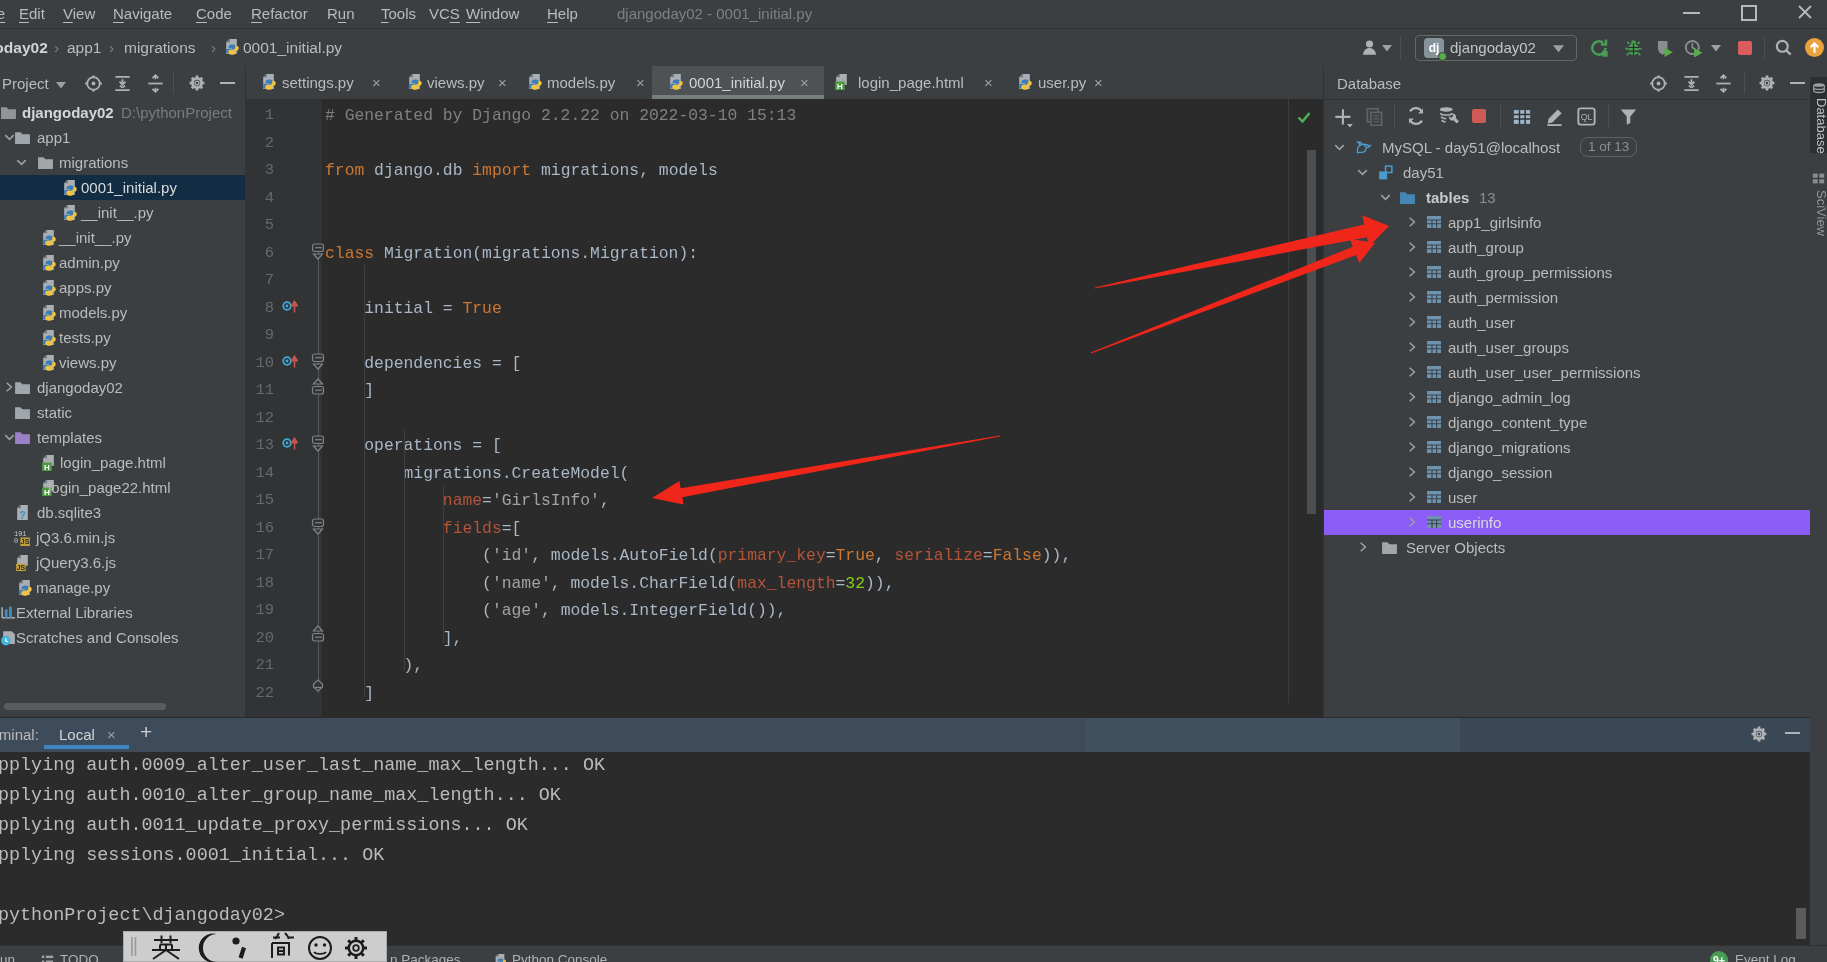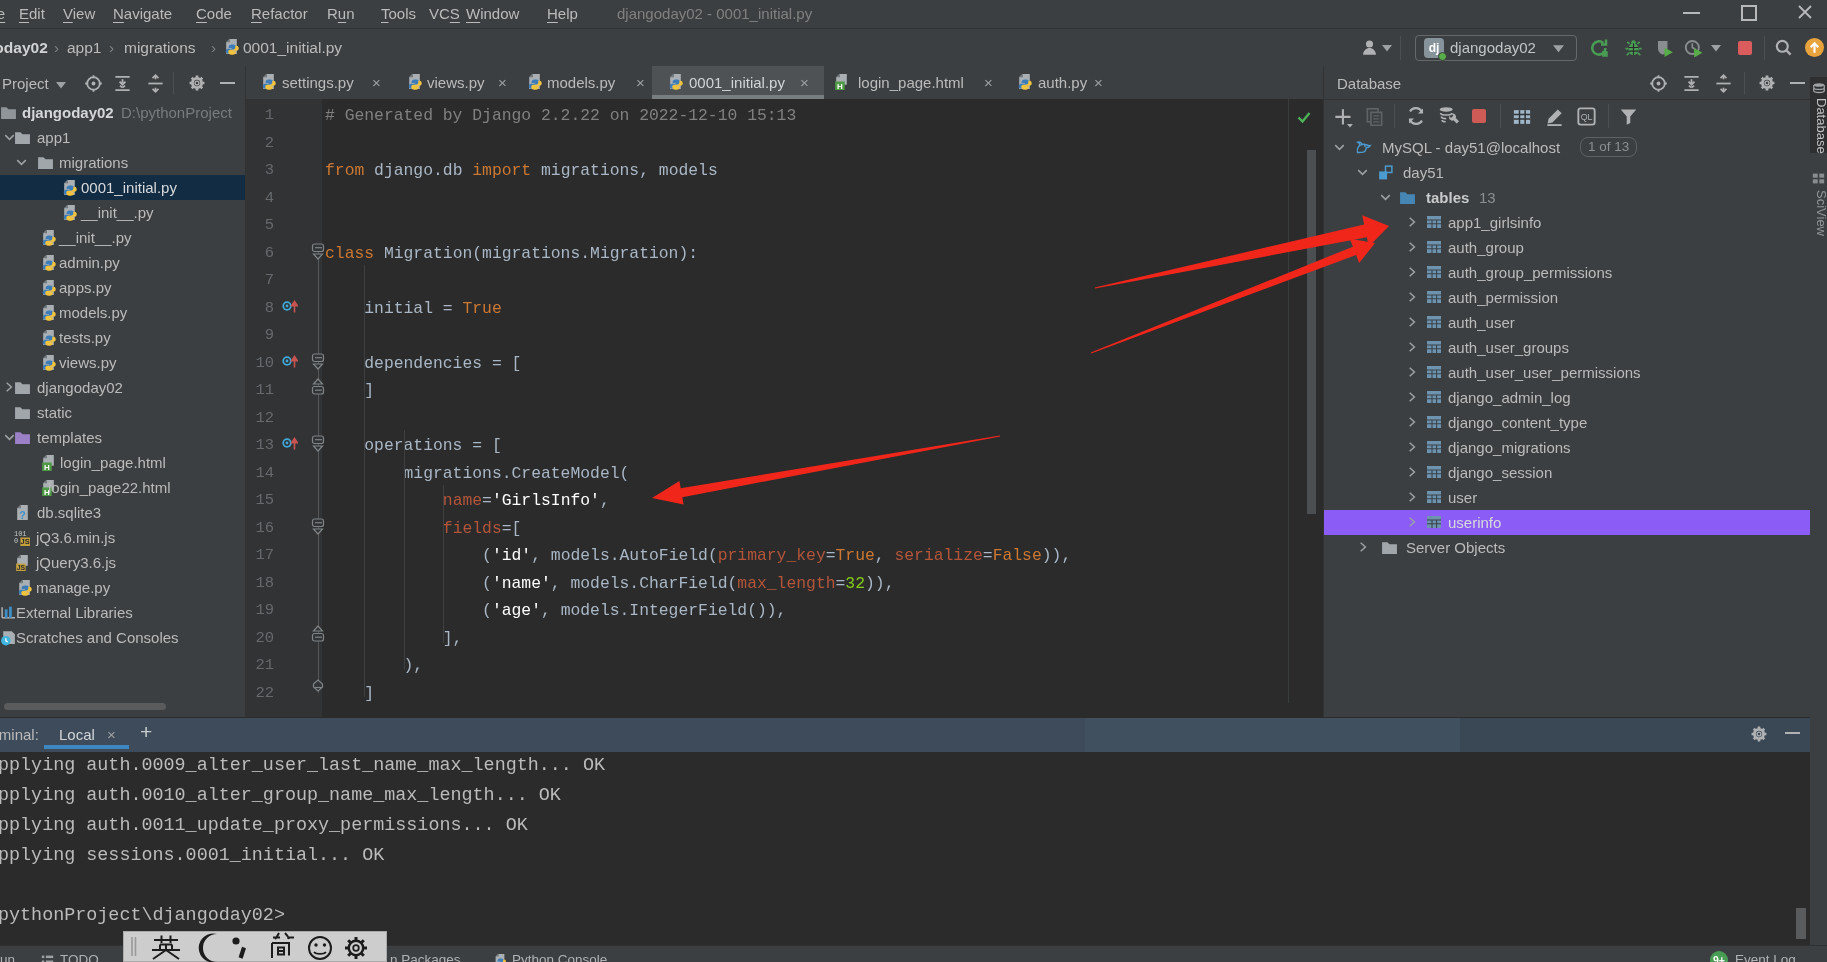--- a/index.html
+++ b/index.html
@@ -1,21 +1,21 @@
 <!DOCTYPE html>
 <html><head><meta charset="utf-8">
 <style>
 html,body{margin:0;padding:0}
 body{width:1827px;height:962px;background:#3c3f41;font-family:"Liberation Sans",sans-serif;color:#bbbbbb;overflow:hidden;position:relative}
 .ab{position:absolute;white-space:nowrap}
 .mono{font-family:"Liberation Mono",monospace}
 .u{text-decoration:underline;text-underline-offset:3px}
 svg{display:block}
 .k{color:#cc7832}
-.s{color:#ffffff}
+.s{color:#a3a3a3}
 .n{color:#84cc16}
 .c{color:#808080}
 .p{color:#b4553a}
 .tabx{color:#9da0a2;font-size:15px}
 .row{position:absolute;height:25px;line-height:25px;font-size:15px;white-space:nowrap}
 .row span{white-space:nowrap}
 .row svg,.row span.ic{position:absolute;top:4px}
 .chev{position:absolute;top:7px}
 </style></head>
 <body>
@@ -316,21 +316,21 @@
     <span class="ab" style="left:689px;color:#d2d4d6">0001_initial.py</span>
     <span class="ab tabx" style="left:800px">×</span>
   <svg class="ab" style="left:833px;top:0" width="17" height="17" viewBox="0 0 16 16">
       <use href="#htmlic"></use>
     </svg>
     <span class="ab" style="left:858px">login_page.html</span>
     <span class="ab tabx" style="left:984px">×</span>
   <svg class="ab" style="left:1016px;top:0" width="17" height="17" viewBox="0 0 16 16">
       <use href="#pyic"></use>
     </svg>
-    <span class="ab" style="left:1038px">auth.py</span>
+    <span class="ab" style="left:1038px">user.py</span>
     <span class="ab tabx" style="left:1094px">×</span>
 </div>
 
 <div class="ab" style="left:246px;top:99px;width:1077px;height:618px;background:#2b2b2b"></div>
 <div class="ab" style="left:246px;top:99px;width:76px;height:618px;background:#313335"></div>
 <div class="ab" style="left:246px;top:99px;width:1077px;height:604px;overflow:hidden">
 
   <pre class="mono" style="position:absolute;left:0;top:3px;width:28px;margin:0;font-size:15.5px;line-height:27.5px;text-align:right;color:#666a6d;">1
 2
 3
@@ -349,21 +349,21 @@
 16
 17
 18
 19
 20
 21
 22</pre>
 
   <div class="ab" style="left:72px;top:146px;width:1px;height:448px;background:#55585a"></div>
 
-  <pre class="mono" style="position:absolute;left:79px;top:3px;margin:0;font-size:16.36px;line-height:27.5px;color:#a9b7c6"><span class="c"># Generated by Django 2.2.22 on 2022-12-10 15:13</span>
+  <pre class="mono" style="position:absolute;left:79px;top:3px;margin:0;font-size:16.36px;line-height:27.5px;color:#a9b7c6"><span class="c"># Generated by Django 2.2.22 on 2022-03-10 15:13</span>
 
 <span class="k">from</span> django.db <span class="k">import</span> migrations, models
 
 
 <span class="k">class</span> Migration(migrations.Migration):
 
     initial = <span class="k">True</span>
 
     dependencies = [
     ]

